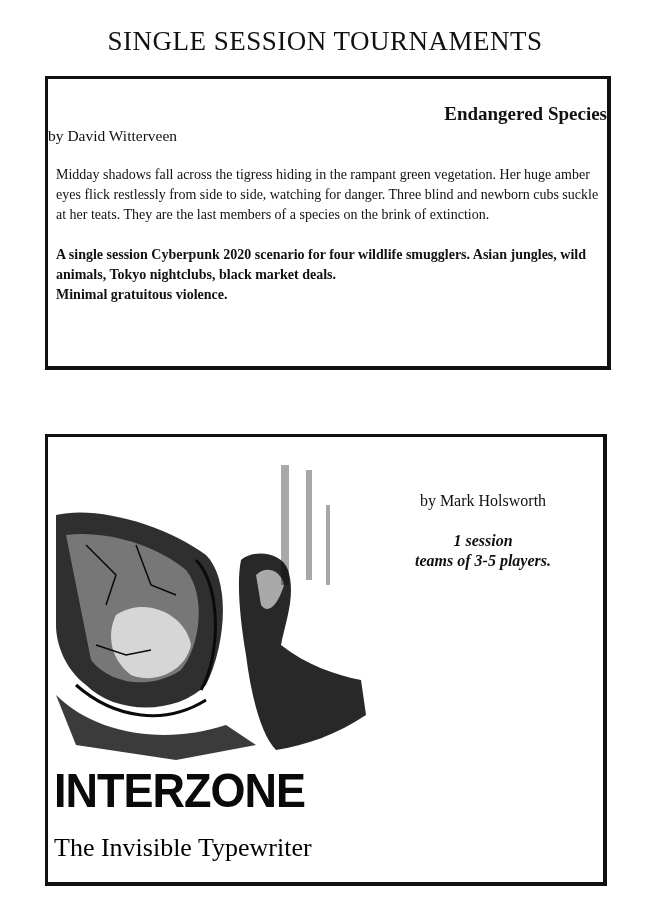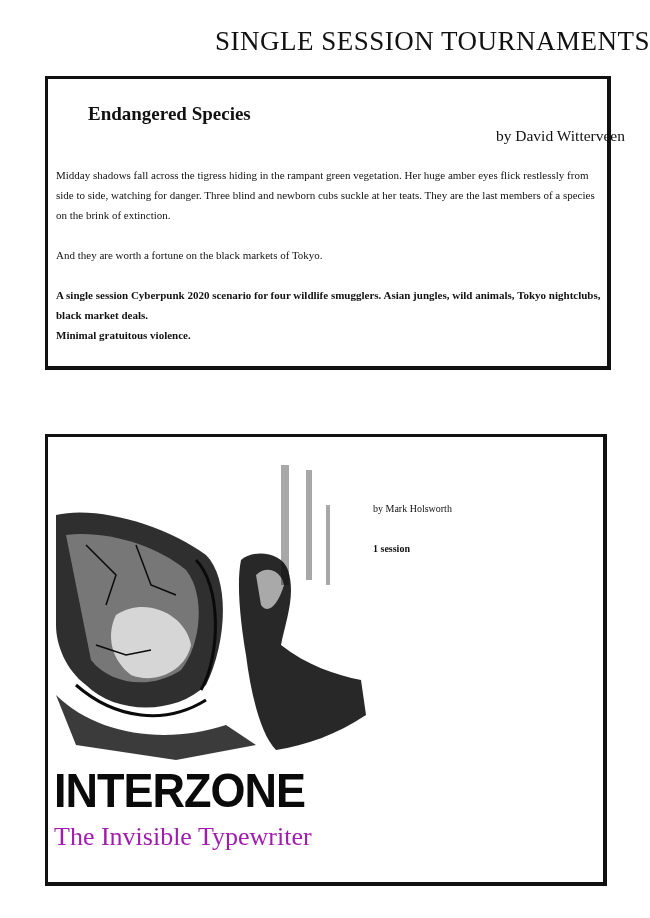--- a/index.html
+++ b/index.html
@@ -1,41 +1,40 @@
 <!DOCTYPE html>
 <html><head>
 <meta charset="utf-8">
 <style>
   html, body { margin:0; padding:0; background:#ffffff; }
   body { width:650px; height:918px; position:relative; overflow:hidden; color:#111; font-family:"Liberation Serif", "DejaVu Serif", serif; }
-  .page-title { position:absolute; top:26px; left:0; width:650px; text-align:right; font-size:27px; letter-spacing:0.5px; color:#111; }
+  .page-title { position:absolute; top:26px; left:0; width:650px; text-align:center; font-size:27px; letter-spacing:0.5px; color:#111; }
   .box1 { position:absolute; left:45px; top:76px; width:559px; height:287px; border:3px solid #111; border-right-width:4px; border-bottom-width:4px; }
-  .b1-title { position:absolute; top:24px; left:0; width:100%; text-align:left; font-size:19px; font-weight:bold;margin-left:40px; }
-  .b1-author { position:absolute; top:48px; left:0; width:100%; text-align:right; font-size:15.5px;padding-left:18px; }
-  .b1-body { position:absolute; top:86px; left:8px; width:550px; font-size:11px; line-height:20px; }
+  .b1-title { position:absolute; top:24px; left:0; width:100%; text-align:right; font-size:19px; font-weight:bold; }
+  .b1-author { position:absolute; top:48px; left:0; width:100%; text-align:left; font-size:15.5px; }
+  .b1-body { position:absolute; top:86px; left:8px; width:550px; font-size:14px; line-height:20px; }
   .b1-body p { margin:0 0 20px 0; }
   .box2 { position:absolute; left:45px; top:434px; width:555px; height:445px; border:3px solid #111; border-right-width:4px; border-bottom-width:4px; }
   .art { position:absolute; left:8px; top:8px; width:320px; height:320px; }
   .brand { position:absolute; left:6px; top:328px; font-family:"Liberation Sans", "DejaVu Sans", sans-serif; font-weight:bold; font-size:45px; letter-spacing:-1px; color:#0a0a0a; transform:scaleY(1.05); }
-  .subtitle { position:absolute; left:6px; top:385px; font-size:26px; color:#a21caf; }
-  .side { position:absolute; left:325px; top:62px; width:220px; font-size:10px; line-height:20px; }
+  .subtitle { position:absolute; left:6px; top:396px; font-size:26px; color:#000000; }
+  .side { position:absolute; left:325px; top:54px; width:220px; text-align:center; font-size:16px; line-height:20px; }
   .side p { margin:0 0 20px 0; }
-  .side .bold { font-weight:bold; margin:0; }
+  .side .bold { font-weight:bold; margin:0;font-style:italic; }
 </style>
 </head>
 <body>
 
 <div class="page-title">SINGLE SESSION TOURNAMENTS</div>
 
 <div class="box1">
   <div class="b1-title">Endangered Species</div>
   <div class="b1-author">by David Witterveen</div>
   <div class="b1-body">
     <p>Midday shadows fall across the tigress hiding in the rampant green vegetation. Her huge amber eyes flick restlessly from side to side, watching for danger. Three blind and newborn cubs suckle at her teats. They are the last members of a species on the brink of extinction.</p>
-    <p>And they are worth a fortune on the black markets of Tokyo.</p>
     <div class="bold" style="font-weight:bold">
       <div>A single session Cyberpunk 2020 scenario for four wildlife smugglers. Asian jungles, wild animals, Tokyo nightclubs, black market deals.</div>
       <div>Minimal gratuitous violence.</div>
     </div>
   </div>
 </div>
 
 <div class="box2">
   <svg class="art" viewBox="0 0 320 320" xmlns="http://www.w3.org/2000/svg">
     <g fill="#0a0a0a">
@@ -61,14 +60,15 @@
         <rect x="250" y="25" width="6" height="110"></rect>
         <rect x="270" y="60" width="4" height="80"></rect>
       </g>
     </g>
   </svg>
   <div class="brand">INTERZONE</div>
   <div class="subtitle">The Invisible Typewriter</div>
   <div class="side">
     <p>by Mark Holsworth</p>
     <p class="bold">1 session</p>
+    <p class="bold">teams of 3-5 players.</p>
   </div>
 </div>
 
 </body></html>

